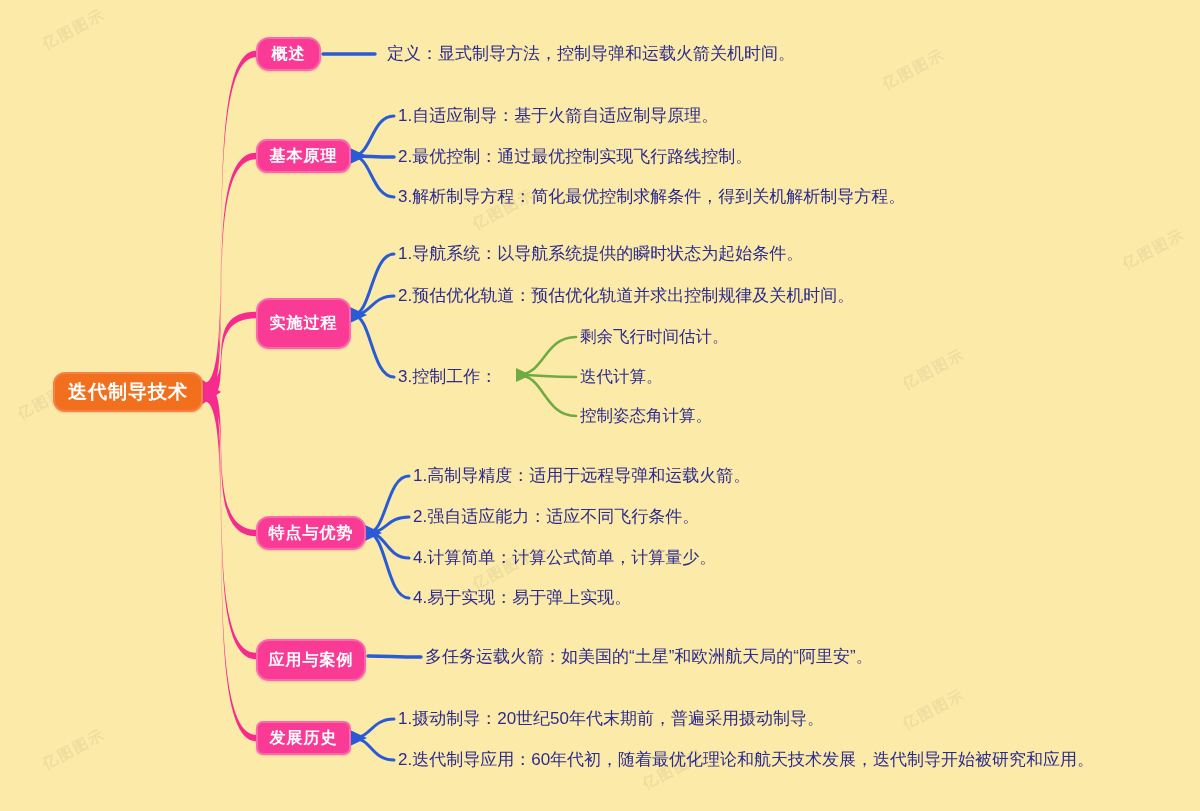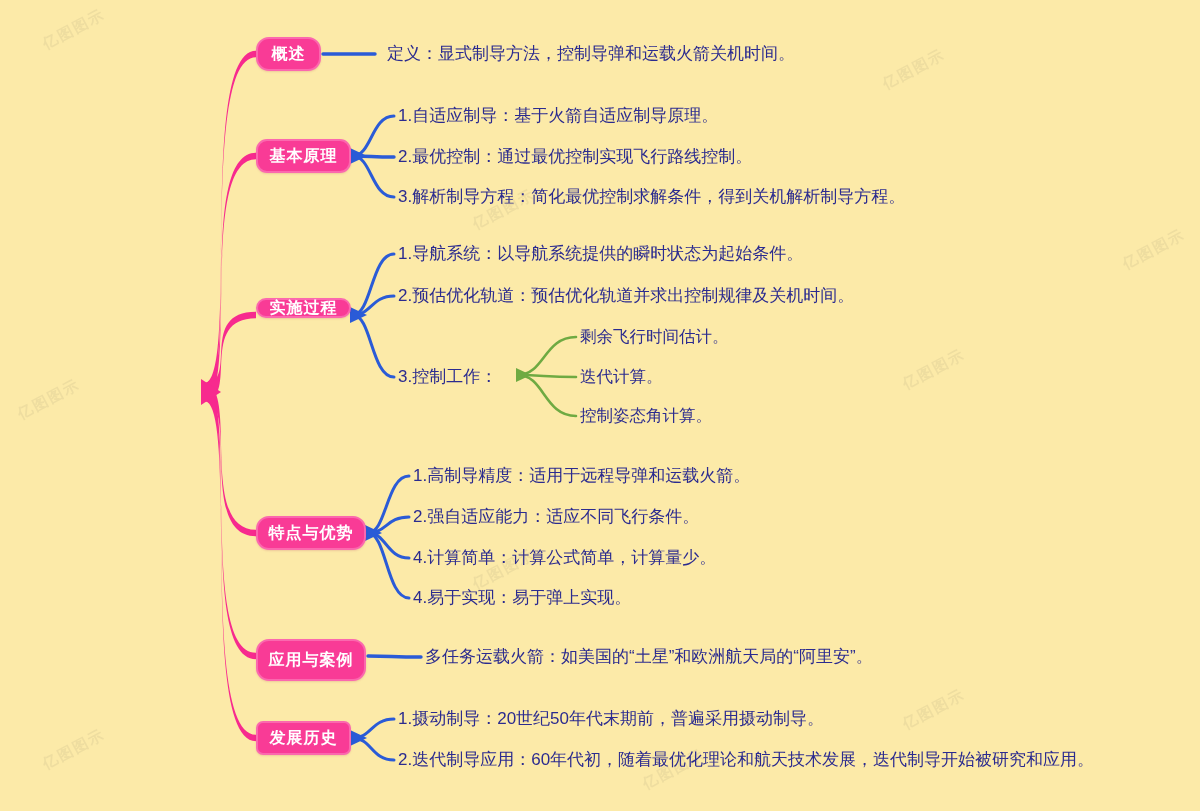--- a/index.html
+++ b/index.html
@@ -116,29 +116,32 @@
       <div class="wm" style="left: 470px; top: 200px;">亿图图示</div>
       <div class="wm" style="left: 880px; top: 60px;">亿图图示</div>
       <div class="wm" style="left: 900px; top: 360px;">亿图图示</div>
       <div class="wm" style="left: 470px; top: 560px;">亿图图示</div>
       <div class="wm" style="left: 40px; top: 740px;">亿图图示</div>
       <div class="wm" style="left: 900px; top: 700px;">亿图图示</div>
       <div class="wm" style="left: 1120px; top: 240px;">亿图图示</div>
       <div class="wm" style="left: 640px; top: 760px;">亿图图示</div>
     </div>
 
+  <div class="node root-node" id="root-node" style="left: 53px; top: 372px; width: 150px; height: 40px; background: rgb(242, 112, 29); border-color: rgb(244, 130, 74);">
+    <span>迭代制导技术</span>
+  </div>
 
   <div id="branch-layer">
       <div class="node branch-node" style="left: 256px; top: 37px; width: 65px; height: 34px; background: rgb(249, 59, 150); border-color: rgb(251, 104, 174);">
         <span>概述</span>
       </div>
       <div class="node branch-node" style="left: 256px; top: 139px; width: 95px; height: 34px; background: rgb(249, 59, 150); border-color: rgb(251, 104, 174); border-radius: 11px;">
         <span>基本原理</span>
       </div>
-      <div class="node branch-node" style="left: 256px; top: 298px; width: 95px; height: 20px; background: rgb(249, 59, 150); border-color: rgb(251, 104, 174);">
+      <div class="node branch-node" style="left: 256px; top: 298px; width: 95px; height: 51px; background: rgb(249, 59, 150); border-color: rgb(251, 104, 174);">
         <span>实施过程</span>
       </div>
       <div class="node branch-node" style="left: 256px; top: 516px; width: 110px; height: 34px; background: rgb(249, 59, 150); border-color: rgb(251, 104, 174);">
         <span>特点与优势</span>
       </div>
       <div class="node branch-node" style="left: 256px; top: 639px; width: 110px; height: 42px; background: rgb(249, 59, 150); border-color: rgb(251, 104, 174);">
         <span>应用与案例</span>
       </div>
       <div class="node branch-node" style="left: 256px; top: 721px; width: 95px; height: 34px; background: rgb(249, 59, 150); border-color: rgb(251, 104, 174); border-radius: 7px;">
         <span>发展历史</span>

